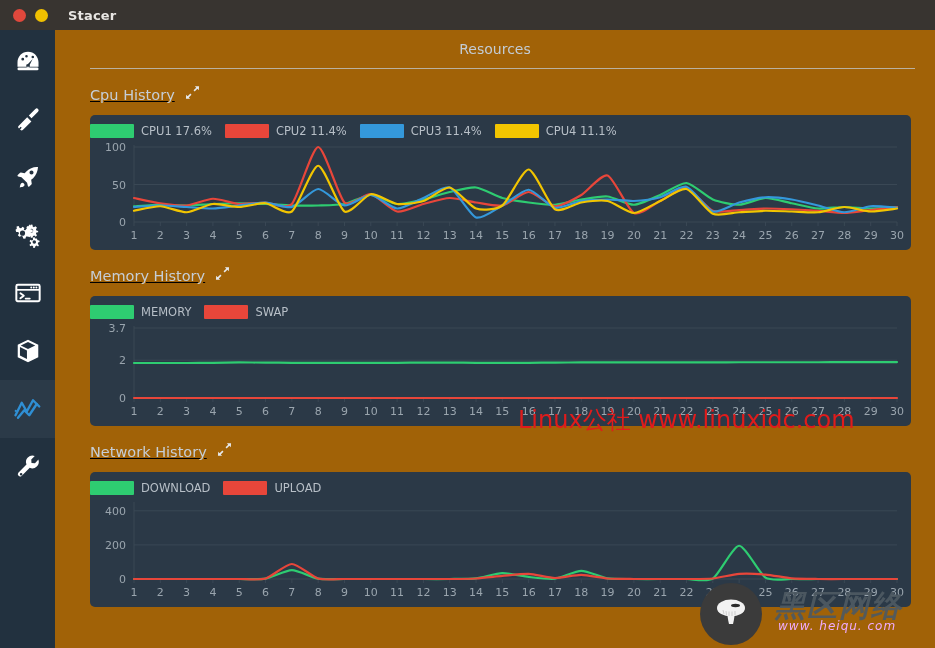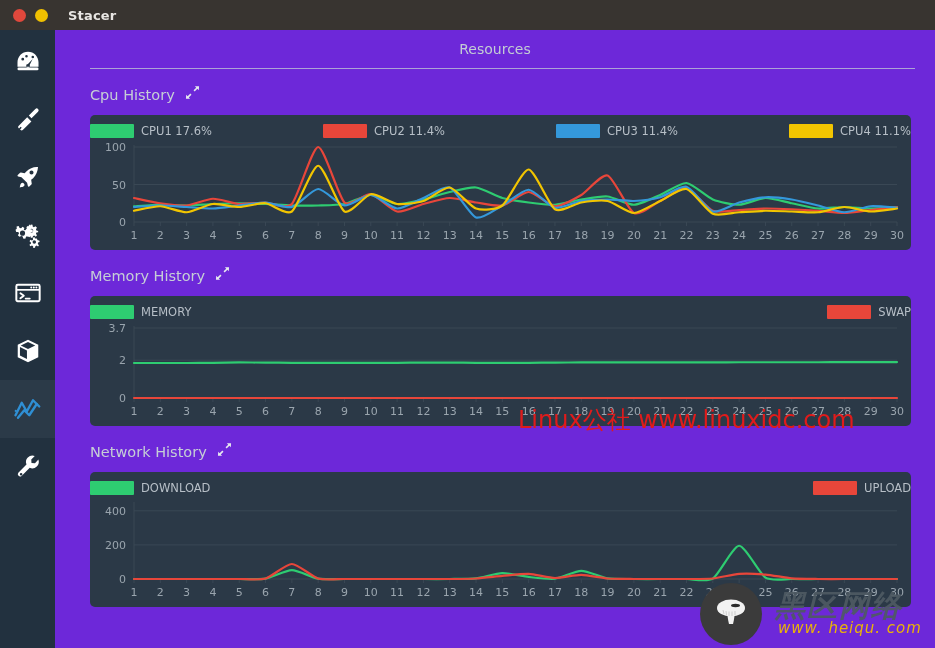--- a/index.html
+++ b/index.html
@@ -36,22 +36,23 @@
   }
   .side-item {
     height: 58px; display: flex; align-items: center; justify-content: center;
     cursor: pointer;
   }
   .side-item.active { background: #2b3a48; }
   .side-item svg { display: block; }
 
   
   .main {
-    flex: 1; background: #6d28d9; position: relative;
+    flex: 1; background: #a16207; position: relative;
     overflow: hidden;
+    text-decoration: underline;
   }
   .page-header {
     text-align: center; padding-top: 9px;
   }
   .page-title {
     color: #c3ccd4; font-size: 14px; display: inline-block;
   }
   .header-rule {
     margin: 10px 20px 0 35px; height: 1px; background: #c3ccd4; opacity: .75;
   }
@@ -69,21 +70,21 @@
     border-radius: 5px;
     position: relative;
     height: 135px;
     overflow: hidden;
   }
   .chart-panel.tall { height: 130px; }
   .chart-panel.net { height: 135px; }
 
   .legend {
     position: absolute; top: 9px; left: 0; right: 0;
-    display: flex; justify-content: space-between; align-items: center; gap: 13px;
+    display: flex; justify-content: flex-start; align-items: center; gap: 13px;
   }
   .legend-entry { display: flex; align-items: center; gap: 7px; }
   .legend-swatch { width: 44px; height: 14px; border-radius: 1px; }
   .legend-label { color: #b7bfc7; font-size: 11.5px; white-space: nowrap; }
 
   .plot-wrap { position: absolute; inset: 0; }
   .plot-wrap svg { display: block; width: 100%; height: 100%; }
 
   
   .wm-text {
@@ -99,21 +100,21 @@
     width: 62px; height: 62px; border-radius: 50%;
     background: #3b3b3b; display: flex; align-items: center; justify-content: center;
   }
   .wm-brand {
     position: absolute; left: 775px; top: 586px;
     color: #4e5a63; font-size: 30px; font-weight: bold;
     letter-spacing: 2px; font-style: italic; opacity: .92;
   }
   .wm-brand-url {
     position: absolute; left: 778px; top: 619px;
-    color: #eab308; font-size: 15px; font-style: italic; letter-spacing: 1px;
+    color: #f0abfc; font-size: 12px; font-style: italic; letter-spacing: 1px;
   }
 </style>
 </head>
 <body>
 
 <div class="window">
 
   <div class="titlebar">
     <div class="dot red"></div>
     <div class="dot yellow"></div>

